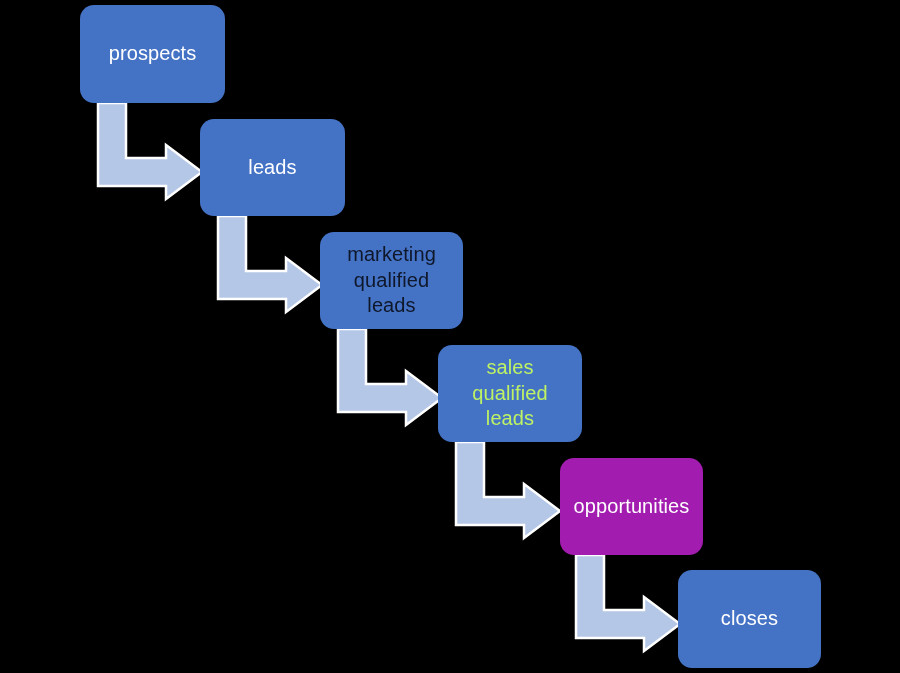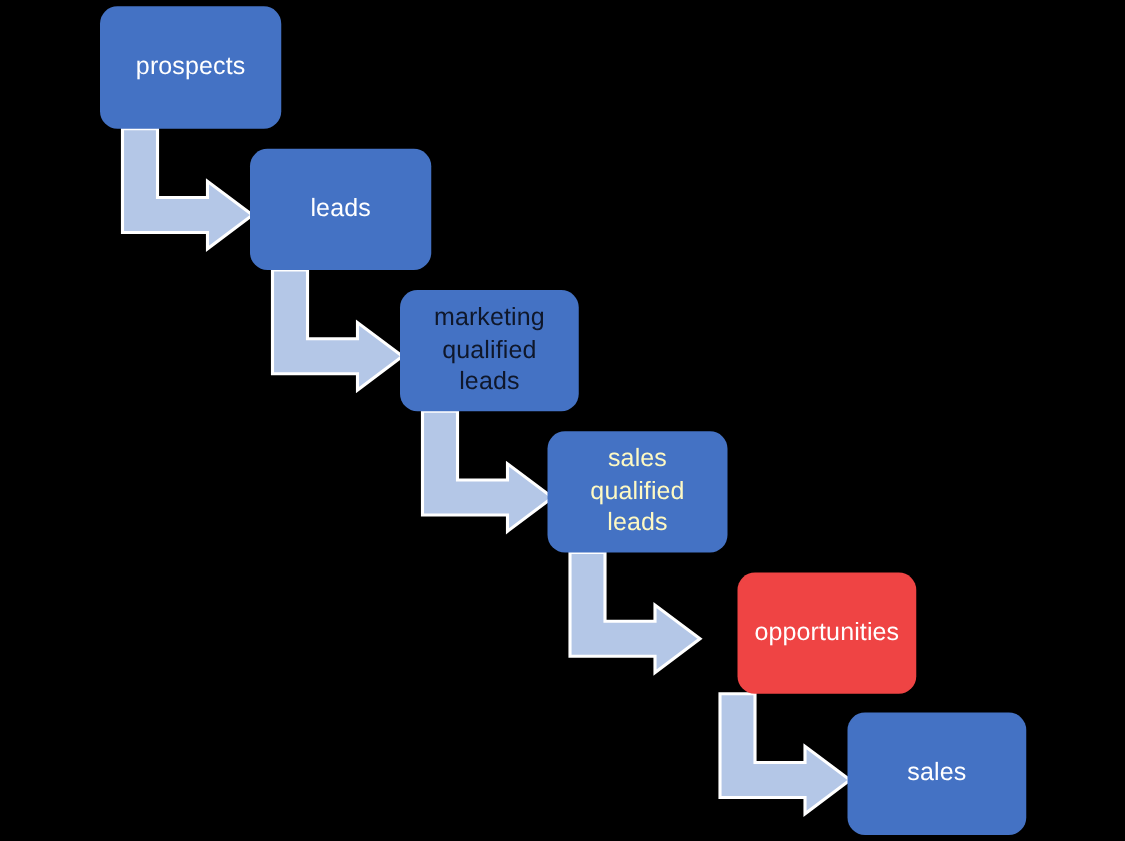--- a/index.html
+++ b/index.html
@@ -70,25 +70,25 @@
     <span class="node-label" style="color: rgb(255, 255, 255);">leads</span>
   </div>
 
   <div class="node" id="node-2" style="left: 320px; top: 232px; width: 143px; height: 97px; background: rgb(68, 114, 196);">
     <span class="node-label" style="color: #0f172a;">marketing
 qualified
 leads</span>
   </div>
 
   <div class="node" id="node-3" style="left: 438px; top: 345px; width: 144px; height: 97px; background: rgb(68, 114, 196);">
-    <span class="node-label" style="color: #fef9c3;">sales qualified
+    <span class="node-label" style="color: #bef264;">sales qualified
 leads</span>
   </div>
 
-  <div class="node" id="node-4" style="left: 590px; top: 458px; width: 143px; height: 97px; background: #ef4444;">
+  <div class="node" id="node-4" style="left: 560px; top: 458px; width: 143px; height: 97px; background: #a21caf;">
     <span class="node-label" style="color: rgb(255, 255, 255);">opportunities</span>
   </div>
 
   <div class="node" id="node-5" style="left: 678px; top: 570px; width: 143px; height: 98px; background: rgb(68, 114, 196);">
-    <span class="node-label" style="color: rgb(255, 255, 255);">sales</span>
+    <span class="node-label" style="color: rgb(255, 255, 255);">closes</span>
   </div>
 
 </div>
 
 </body></html>

